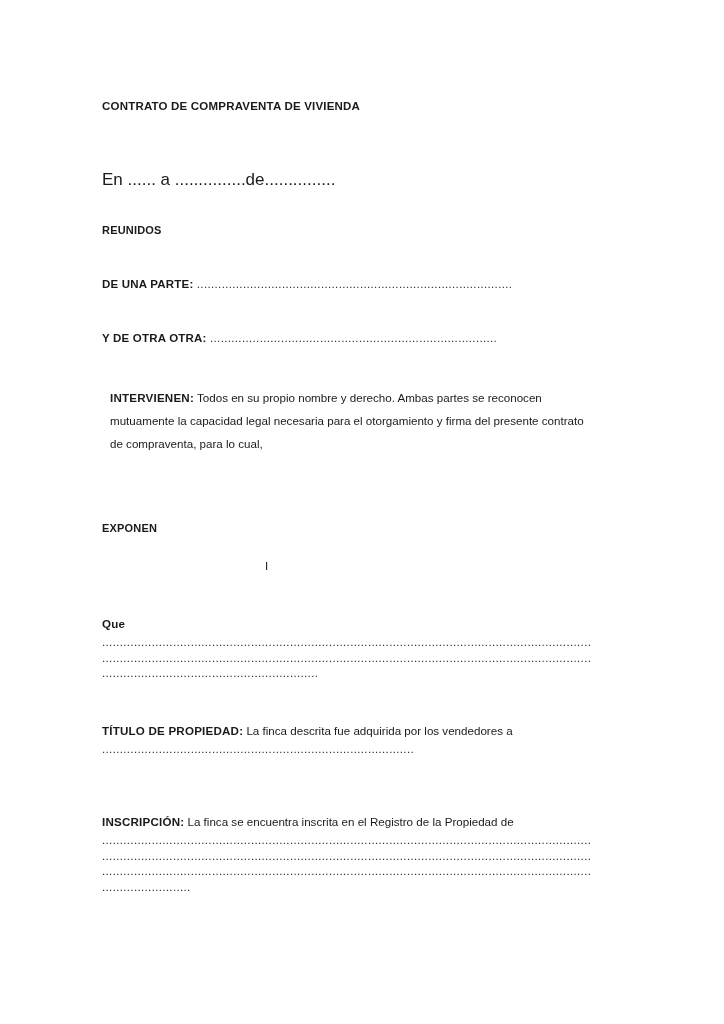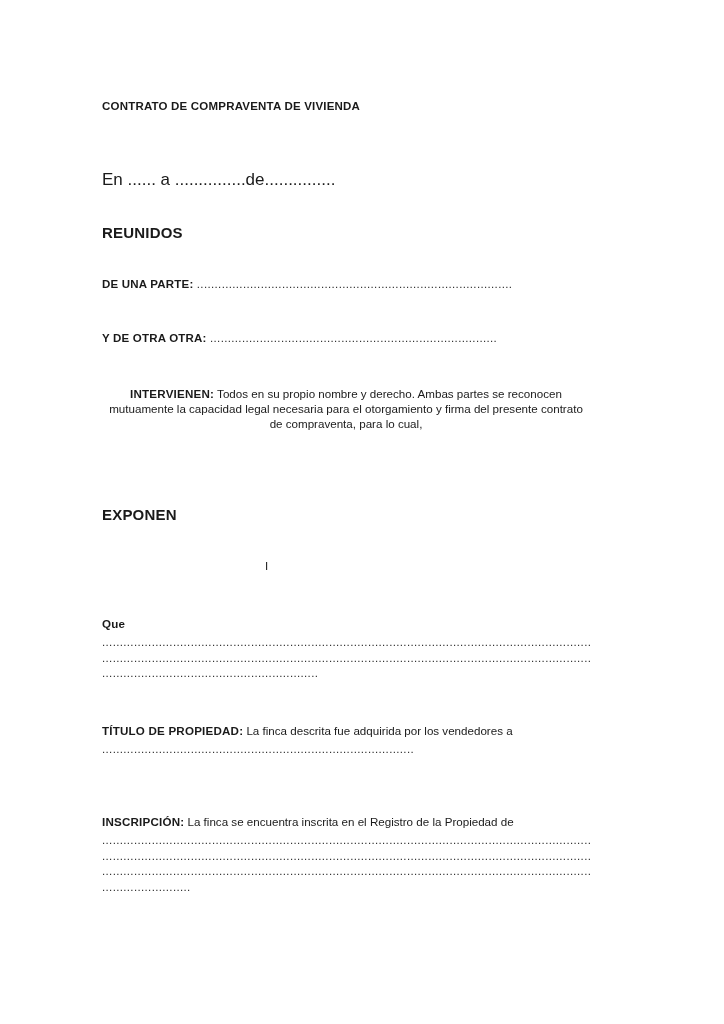--- a/index.html
+++ b/index.html
@@ -47,28 +47,28 @@
     top: 170px;
     left: 0;
     font-size: 17px;
     font-weight: normal;
     white-space: nowrap;
   }
 
   .heading {
     position: absolute;
     left: 0;
-    font-size: 15px;
+    font-size: 11px;
     font-weight: bold;
     letter-spacing: 0.2px;
     white-space: nowrap;
     text-align: center;
   }
   .heading-reunidos { top: 224px; }
-  .heading-exponen  { top: 506px; }
+  .heading-exponen  { top: 522px; }
 
   .roman-numeral {
     position: absolute;
     top: 560px;
     left: 163px;
     font-size: 11.5px;
     font-weight: normal;
   }
 
   
@@ -87,26 +87,26 @@
     font-weight: normal;
     letter-spacing: 0.35px;
     color: #2a2a2a;
   }
   .party-una  { top: 276px; }
   .party-otra { top: 330px; }
 
   
   .para {
     position: absolute;
-    left: 0;
+    left: 8px;
     width: 488px;
     font-size: 11.6px;
-    line-height: 15px;
-    font-weight: normal;
-    text-align: center;
+    line-height: 23px;
+    font-weight: normal;
+    text-align: left;
   }
   .para .lead {
     font-weight: bold;
     letter-spacing: 0.2px;
   }
   .para-intervienen { top: 386px; }
 
   
   .section {
     position: absolute;

